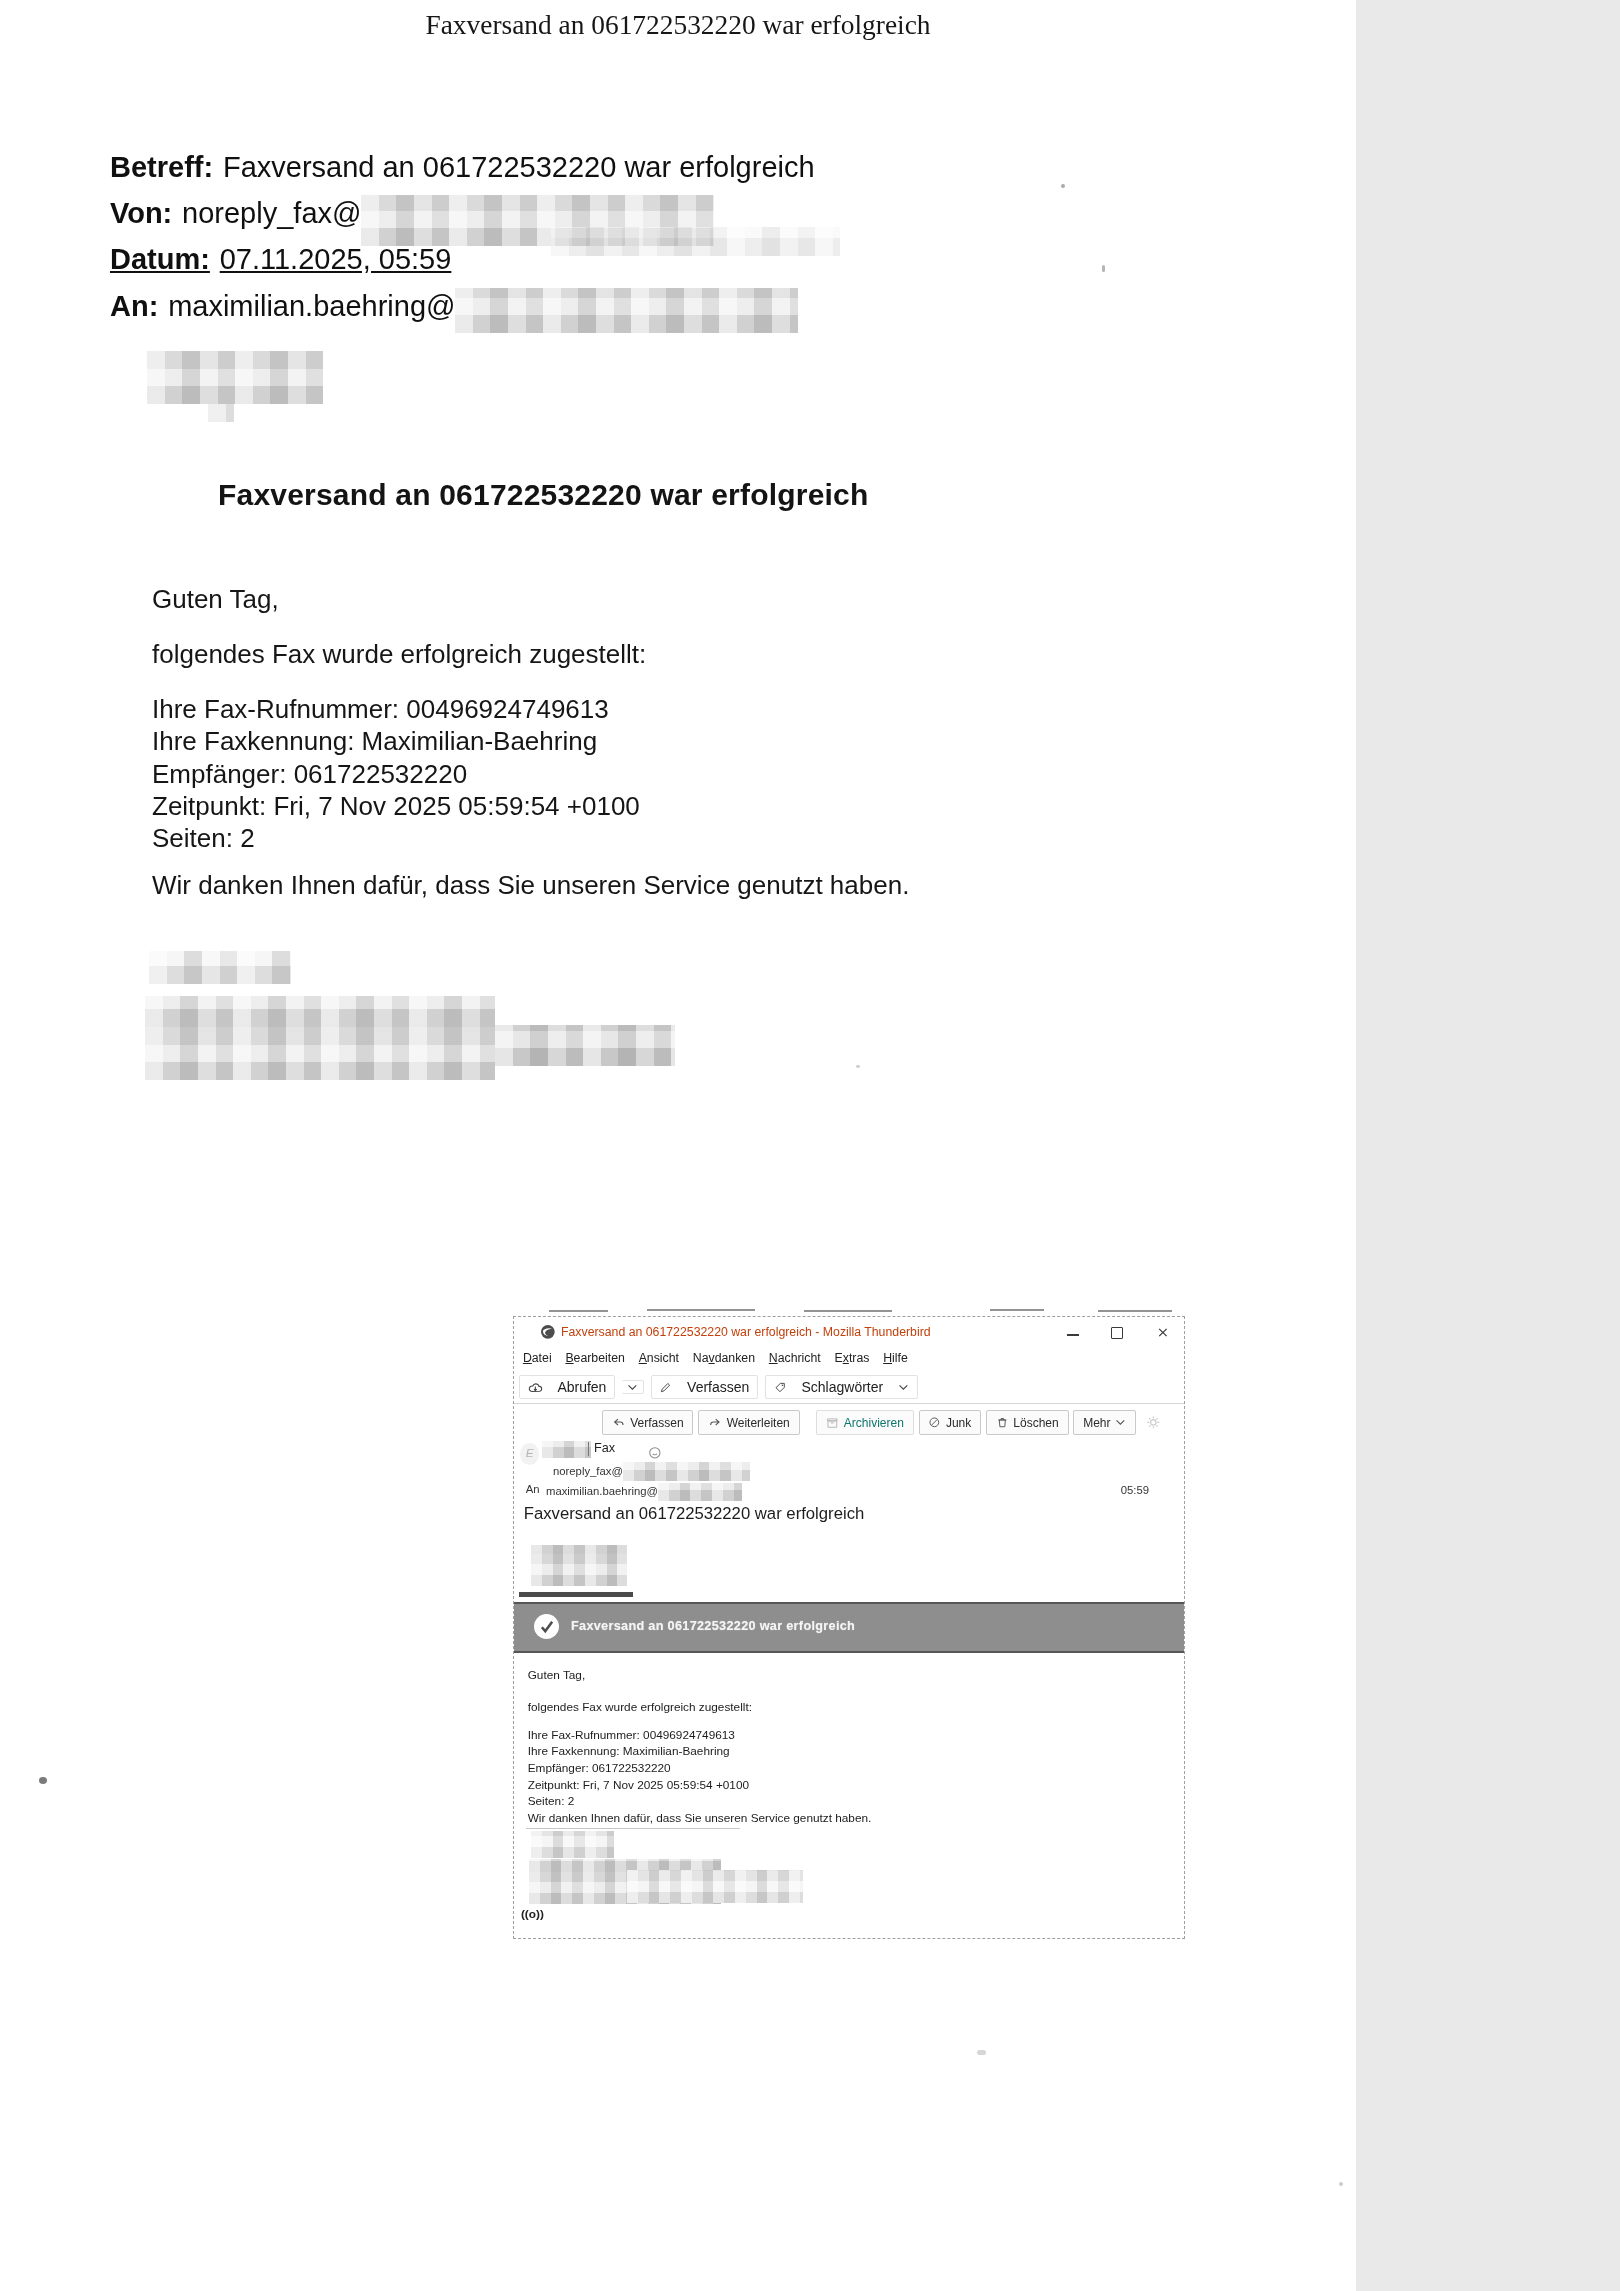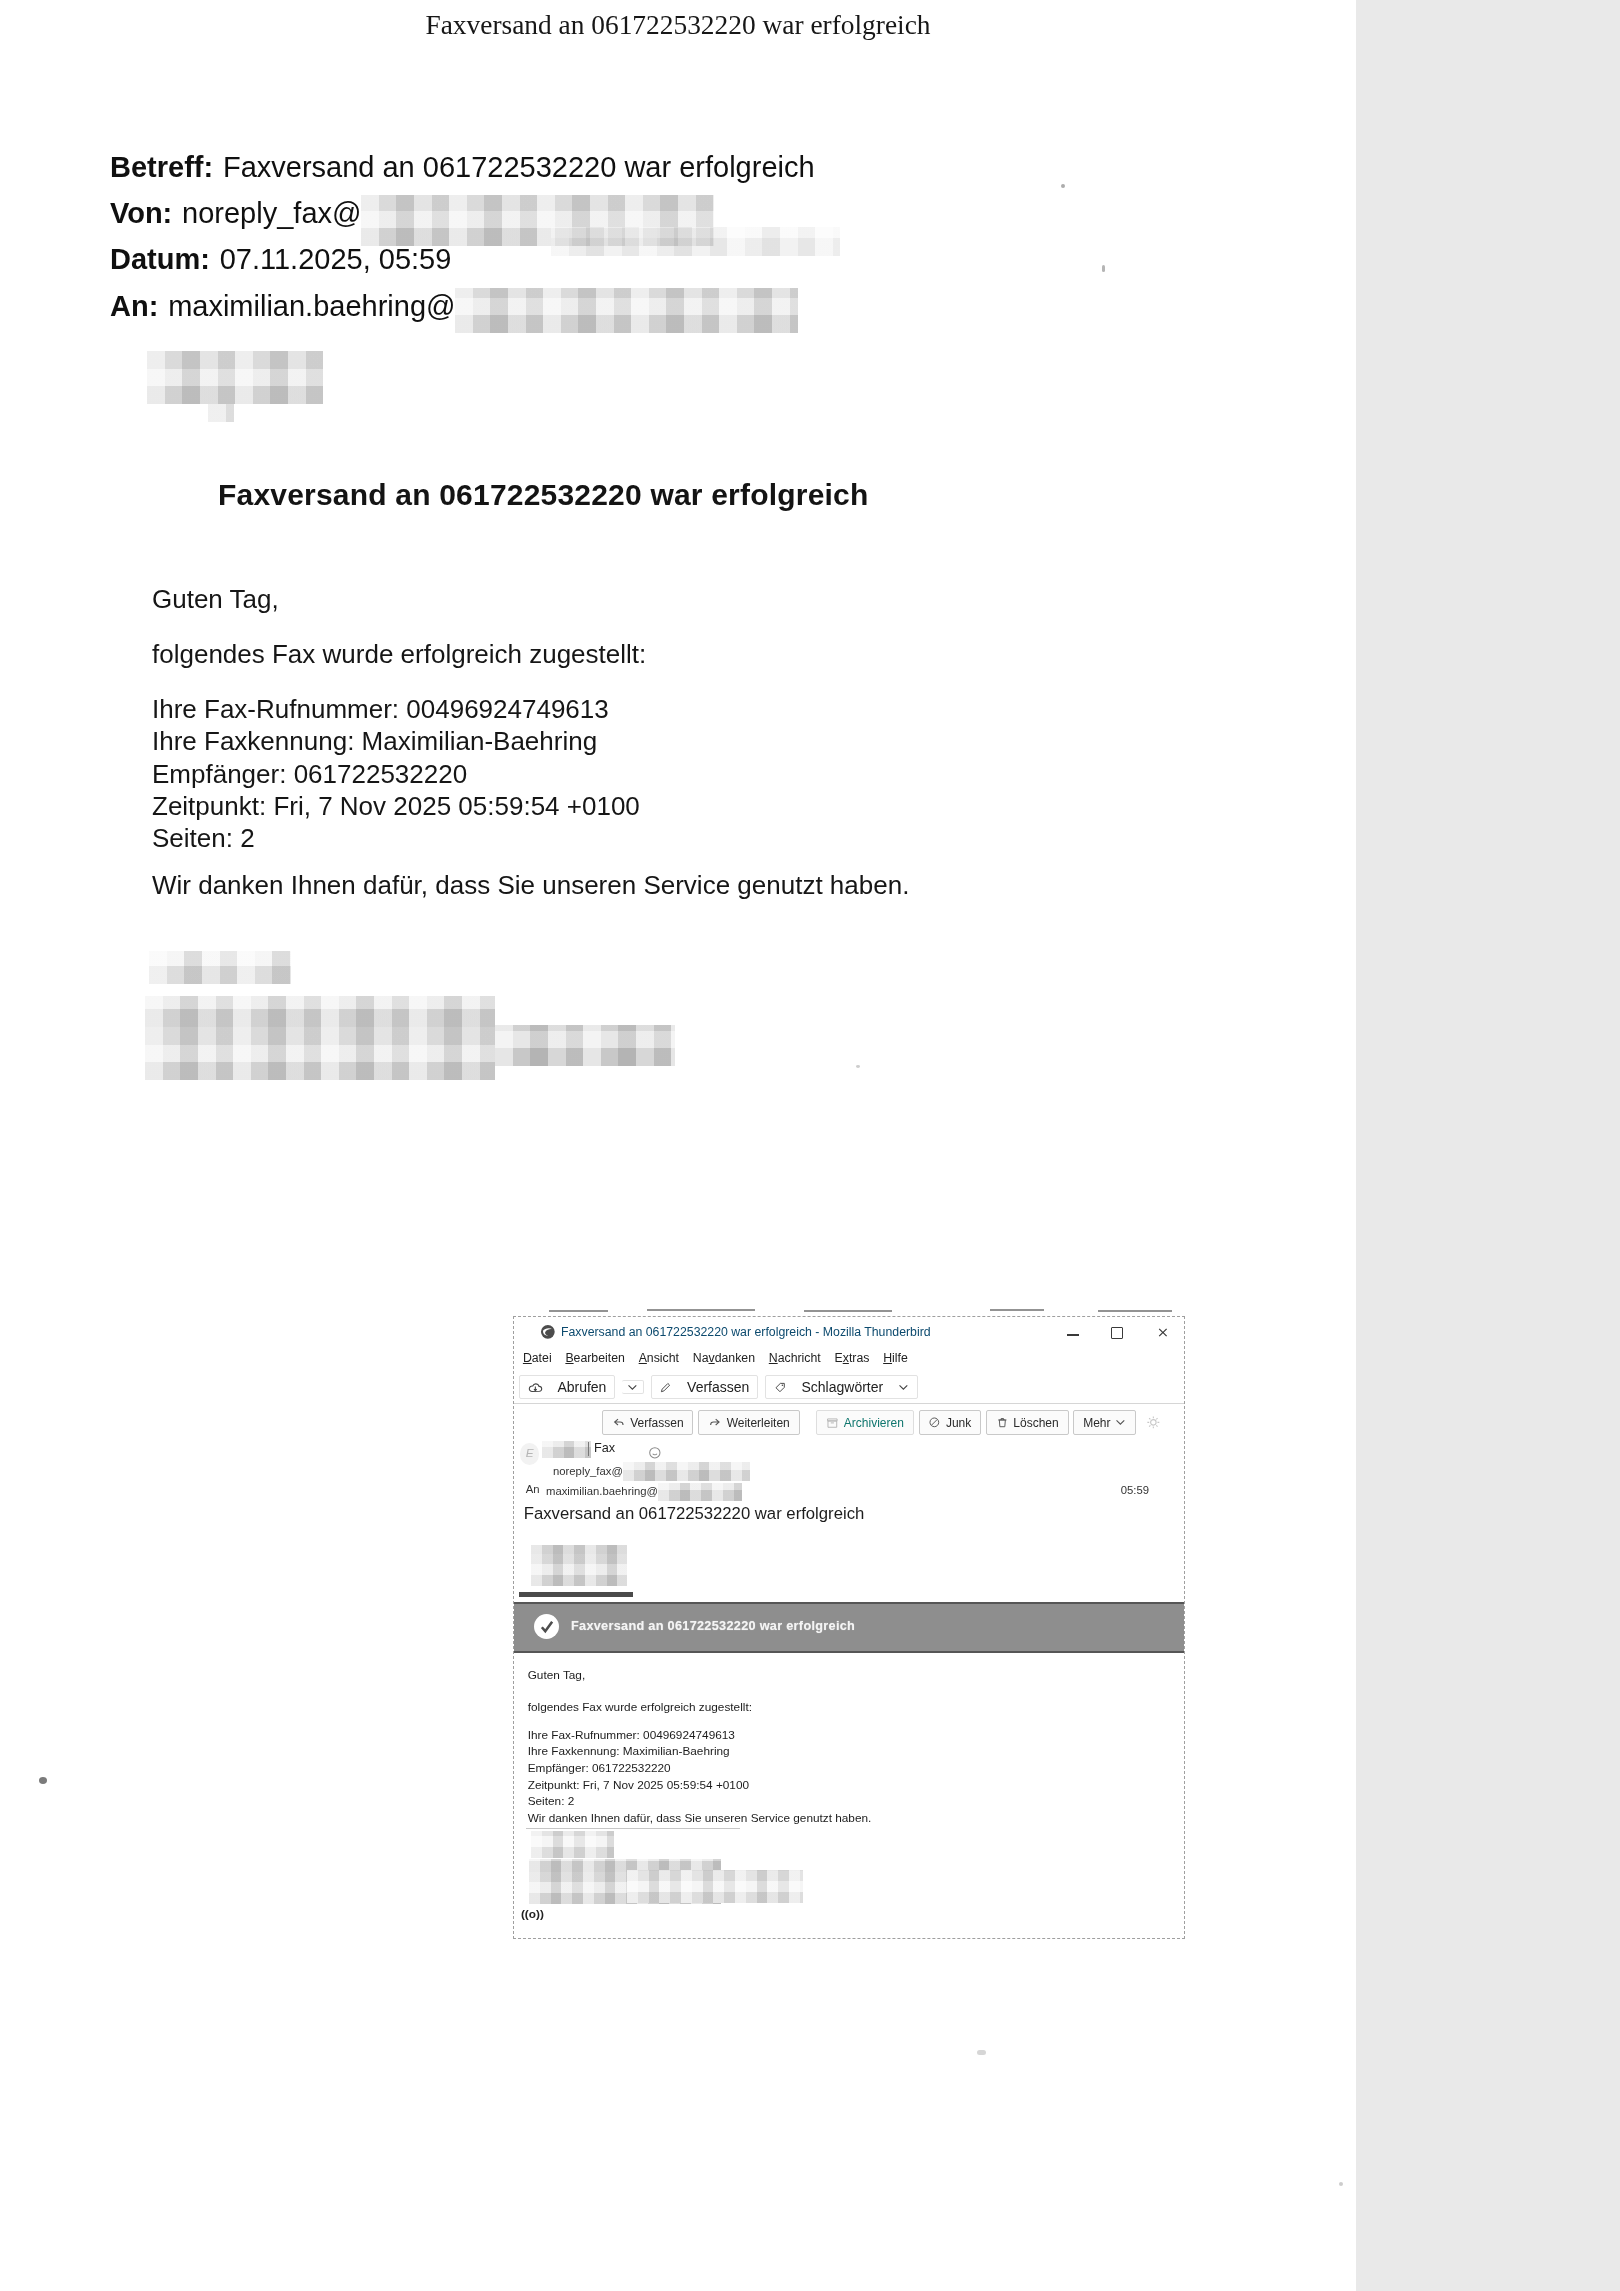--- a/index.html
+++ b/index.html
@@ -24,21 +24,21 @@
   .mosaic.mid{background-color:#d9d9d9;}
   .mosaic.sm{background-image:
       repeating-linear-gradient(90deg,rgba(255,255,255,.5) 0 10.8px,rgba(0,0,0,0) 10.8px 21.6px,rgba(0,0,0,.10) 21.6px 32px,rgba(255,255,255,.25) 32px 43px,rgba(0,0,0,.06) 43px 54px),
       repeating-linear-gradient(0deg,rgba(0,0,0,.08) 0 10.8px,rgba(255,255,255,.35) 10.8px 21.6px,rgba(0,0,0,.05) 21.6px 32px);}
   .inline-mosaic{display:inline-block;vertical-align:middle;}
 
   
   .tb{left:513px;top:1316px;width:670px;height:621px;background:#fff;
       border:1px dashed #9f9f9f;font-size:11.8px;color:#242424;}
   .tb .titlebar{position:absolute;top:0;left:0;right:0;height:29px;}
-  .tb .title-text{position:absolute;left:47px;top:7.8px;font-size:12.3px;color:#0c4a6e;white-space:nowrap;}
+  .tb .title-text{position:absolute;left:47px;top:7.8px;font-size:12.3px;color:#c2410c;white-space:nowrap;}
   .tb-logo{position:absolute;left:25.5px;top:6.9px;width:15.7px;height:15.7px;}
   .ctl{position:absolute;top:5.9px;width:19.6px;height:17.6px;text-align:center;cursor:default;}
   .ctl-min i{display:block;margin:10.8px auto 0;width:11.8px;height:2px;background:#3a3a3a;}
   .ctl-max i{display:block;margin:3.9px auto 0;width:9.8px;height:9.8px;border:1.6px solid #3a3a3a;border-radius:1px;}
   .ctl-close{font-size:14.7px;color:#3a3a3a;line-height:17.6px;font-family:"DejaVu Sans",sans-serif;}
 
   .menubar{position:absolute;top:23px;left:2px;height:24.5px;display:flex;align-items:flex-end;}
   .menu-item{padding:0 6.9px;font-size:12.3px;color:#222;white-space:nowrap;}
   .menu-item .key{text-decoration:underline;}
 
@@ -91,21 +91,21 @@
 
   <div class="abs hdr-row" style="top:131px;">
     <b>Betreff:</b>
     <span>Faxversand an 061722532220 war erfolgreich</span>
   </div>
   <div class="abs hdr-row" style="top:177px;">
     <b>Von:</b>
     <span>noreply_fax@</span>
     <span class="mosaic inline-mosaic" style="width:353px;height:51px;margin-top:-2px;"></span>
   </div>
-  <div class="abs hdr-row" style="top:223px;">
+  <div class="abs hdr-row" style="top:223px;text-decoration:underline;">
     <b>Datum:</b>
     <span>07.11.2025, 05:59</span>
   </div>
   <div class="abs mosaic light" style="left:551px;top:227px;width:289px;height:29px;opacity:.5;"></div>
   <div class="abs hdr-row" style="top:270px;">
     <b>An:</b>
     <span>maximilian.baehring@</span>
     <span class="mosaic inline-mosaic" style="width:343px;height:45px;margin-top:-2px;"></span>
   </div>
 

